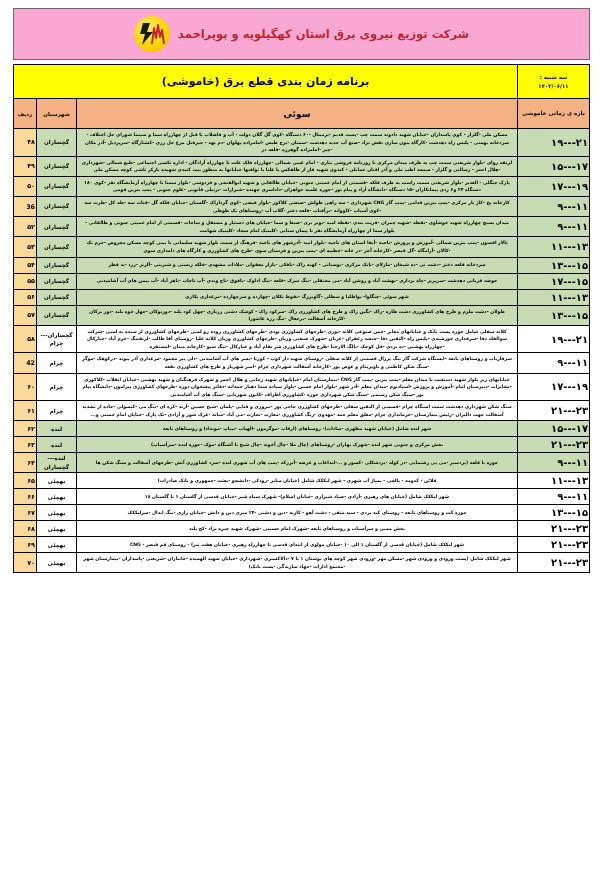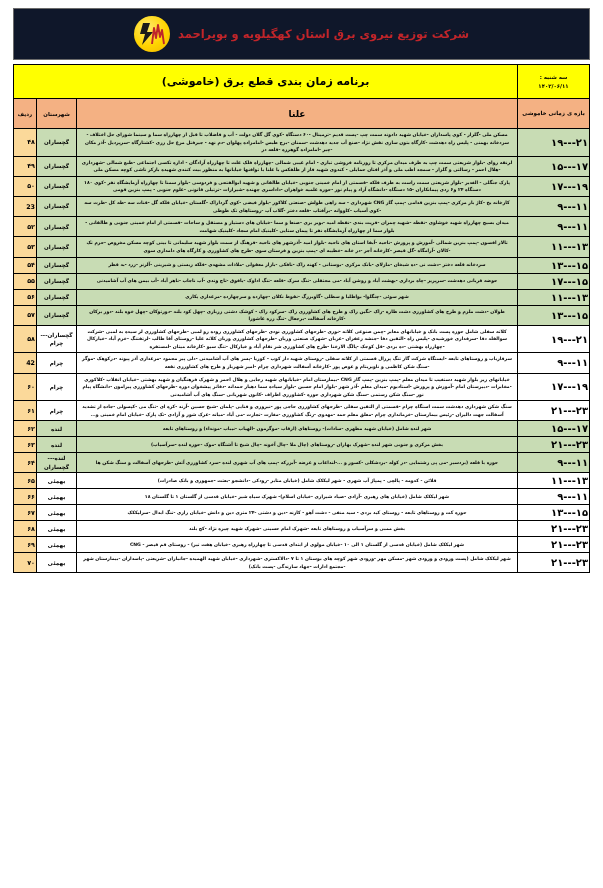--- a/index.html
+++ b/index.html
@@ -19,21 +19,21 @@
     width: 603px;
     height: 888px;
     box-sizing: border-box;
     padding: 8px 13px 6px 13px;
     background: #ffffff;
   }
 
   
   .banner {
     border: 1px solid #6b6b6b;
-    background: #0f172a;
+    background: #f9a8d4;
     height: 52px;
     display: flex;
     align-items: center;
     justify-content: center;
     position: relative;
     box-sizing: border-box;
   }
   .banner-inner {
     display: flex;
     align-items: center;
@@ -215,21 +215,21 @@
       <tr>
         <td class="title-date">
           <div>سه شنبه :</div>
           <div>۱۴۰۲/۰۶/۱۱</div>
         </td>
         <td class="title-main" colspan="3">برنامه زمان بندی قطع برق (خاموشی)</td>
       </tr>
 
       <tr>
         <th class="col-dur">بازه ی زمانی خاموشی</th>
-        <th class="col-regions">علنا</th>
+        <th class="col-regions">سوئی</th>
         <th class="col-city">شهرستان</th>
         <th class="col-no">ردیف</th>
       </tr>
 
     <tr class="g">
           <td class="dur">۲۱---۱۹</td>
           <td class="regions">مسکن ملی -گلزار - کوی پاسداران -خیابان شهید دادوند سمت چپ -پست قدیم -ترمینال -۶۰ دستگاه -کوی گل گلان دولت - آب و فاضلاب تا قبل از چهارراه سما و سینما شورای حل اختلاف - سردخانه بهمنی - پلیس راه دهدشت -کارگاه بتون سازی نقش نژاد -صنع آب جدید دهدشت -سمنان -برج طبس -امامزاده پهلوان -دم نهد - جیرفتل مرغ حل زری -کشتارگاه -سرپردیل -آذر مکان -چیر -امامزاده گوهرزه -قلعه دز</td>
           <td class="city">گچساران</td>
           <td class="no">۴۸</td>
         </tr>
@@ -242,21 +242,21 @@
         <tr class="g">
           <td class="dur">۱۹---۱۷</td>
           <td class="regions">پارک جنگلی - الغدیر -بلوار شریعتی سمت راست به طرف فلکه -قسمتی از امام خمینی جنوبی -خیابان طالقانی و شهید ابوالفتحی و فردوسی -بلوار سمنا تا چهارراه آزمایشگاه نفر -کوی ۱۸۰ دستگاه ۲۴ و۶ ردی پیمانکاران -۱۵ دستگاه -دانشگاه آزاد و پیام نور -حوزه علمیه خواهران -داداسری چهنده -شیرازات -ترتیلی قانونی -علوم جنوبی - پمپ بنزین قومی</td>
           <td class="city">گچساران</td>
           <td class="no">۵۰</td>
         </tr>
         <tr class="g">
           <td class="dur">۱۱---۹</td>
           <td class="regions">کارخانه یخ -کاژ بار مرکزی -پمپ بنزین قدامی -پمپ گاز CNG شهرداری - سه راهی طولش -صنعتی کلاکور -بلوار فیضی -کوی گزداراک -گلستان -خیابان فلکه گل -قنات سه -طه کل -طرت سه -کوی آسیاب -کاووانه -برآفتاب -قلعه دختر -گلاب آب -روستاهای تک طوطی</td>
           <td class="city">گچساران</td>
-          <td class="no">23</td>
+          <td class="no">36</td>
         </tr>
         <tr class="g">
           <td class="dur">۱۱---۹</td>
           <td class="regions">میدان بسیج چهارراه شهید خوشاوی -نقطه -شهید چمران -فریت بندی -نقطه امید -بوبر بری -صنعا و سما -خیابان های دستیار و مستقل و ساحات -قسمتی از امام خمینی جنوبی و طالقانی - بلوار سما از چهارراه آزمایشگاه نفر تا پیمان ستایی -کلینیک امام سجاد -کلینیک شهامت</td>
           <td class="city">گچساران</td>
           <td class="no">۵۲</td>
         </tr>
         <tr class="g">
           <td class="dur">۱۳---۱۱</td>
           <td class="regions">تالار افسون -پمپ بنزین شمالی -آموزش و پرورش -ناحیه -آبفا استان های ناحیه -بلوار امید -آذرشهر های ناحیه -فرهنگ از سمت بلوار شهید سلیمانی تا بینی کوچه مسکن مخروص -حرم تک -کالان -آرامگاه -گل قیصر -کارخانه آجر -در خانه -خطیبه ای -پمپ بنزین و فرستان سوی -طرح های کشاورزی و کارگاه های دامداری سوی</td>

